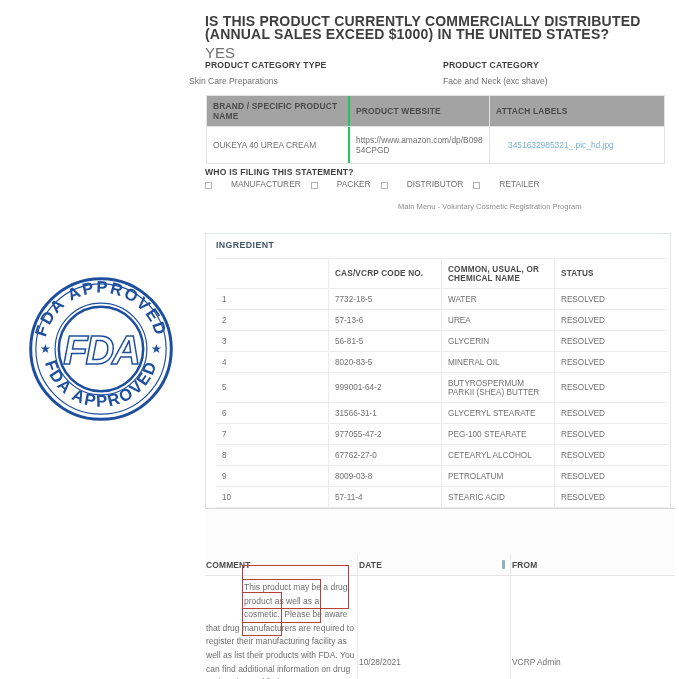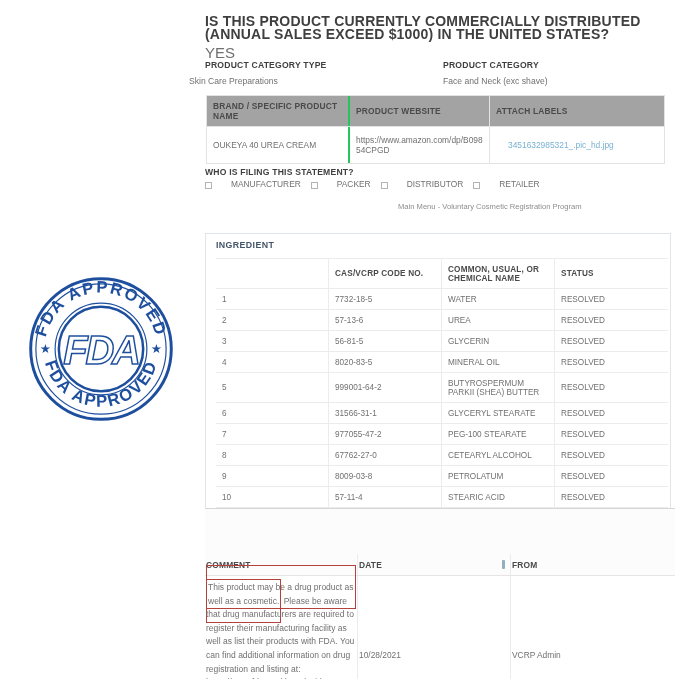--- a/index.html
+++ b/index.html
@@ -68,21 +68,21 @@
   .ctable .ccell { padding:4px 3px 4px 1px; }
   .ctable .k1 { width:152px; }
   .ctable .k2 { width:153px; border-left:1px solid #ececec; }
   .ctable .k3 { width:165px; border-left:1px solid #ececec; }
   .ctable .chead .ccell { min-height:21px; font-weight:bold; color:#4a4a4a; display:flex; align-items:center; letter-spacing:.2px;margin-top:45px; }
   .ctable .k2.head-flex { justify-content:space-between; }
   .sort-bar { width:3px; height:9px; background:#93aebe; border-radius:1px; margin-right:2px; }
   .ctable .cbody { border-bottom:1px solid #e5e5e5; }
   .ctable .cbody .ccell { min-height:127px; color:#707070; }
   .comment-text { font-size:8.5px; line-height:13.6px; width:149px; overflow-wrap:break-word; padding-top:1px; }
-  .hl { border:1px solid #b5413d; padding:16px 1px; -webkit-box-decoration-break:clone; box-decoration-break:clone; }
+  .hl { border:1px solid #b5413d; padding:16px 1px; -webkit-box-decoration-break:clone; box-decoration-break:clone;margin-left:36px; }
   .vcenter { display:flex; align-items:center; }
 </style>
 </head>
 <body>
 
 <div class="stage">
 
   <svg class="stamp" viewBox="0 0 200 200">
     <defs>
       <path id="arcTop" d="M 24,100 A 76,76 0 0 1 176,100"></path>

